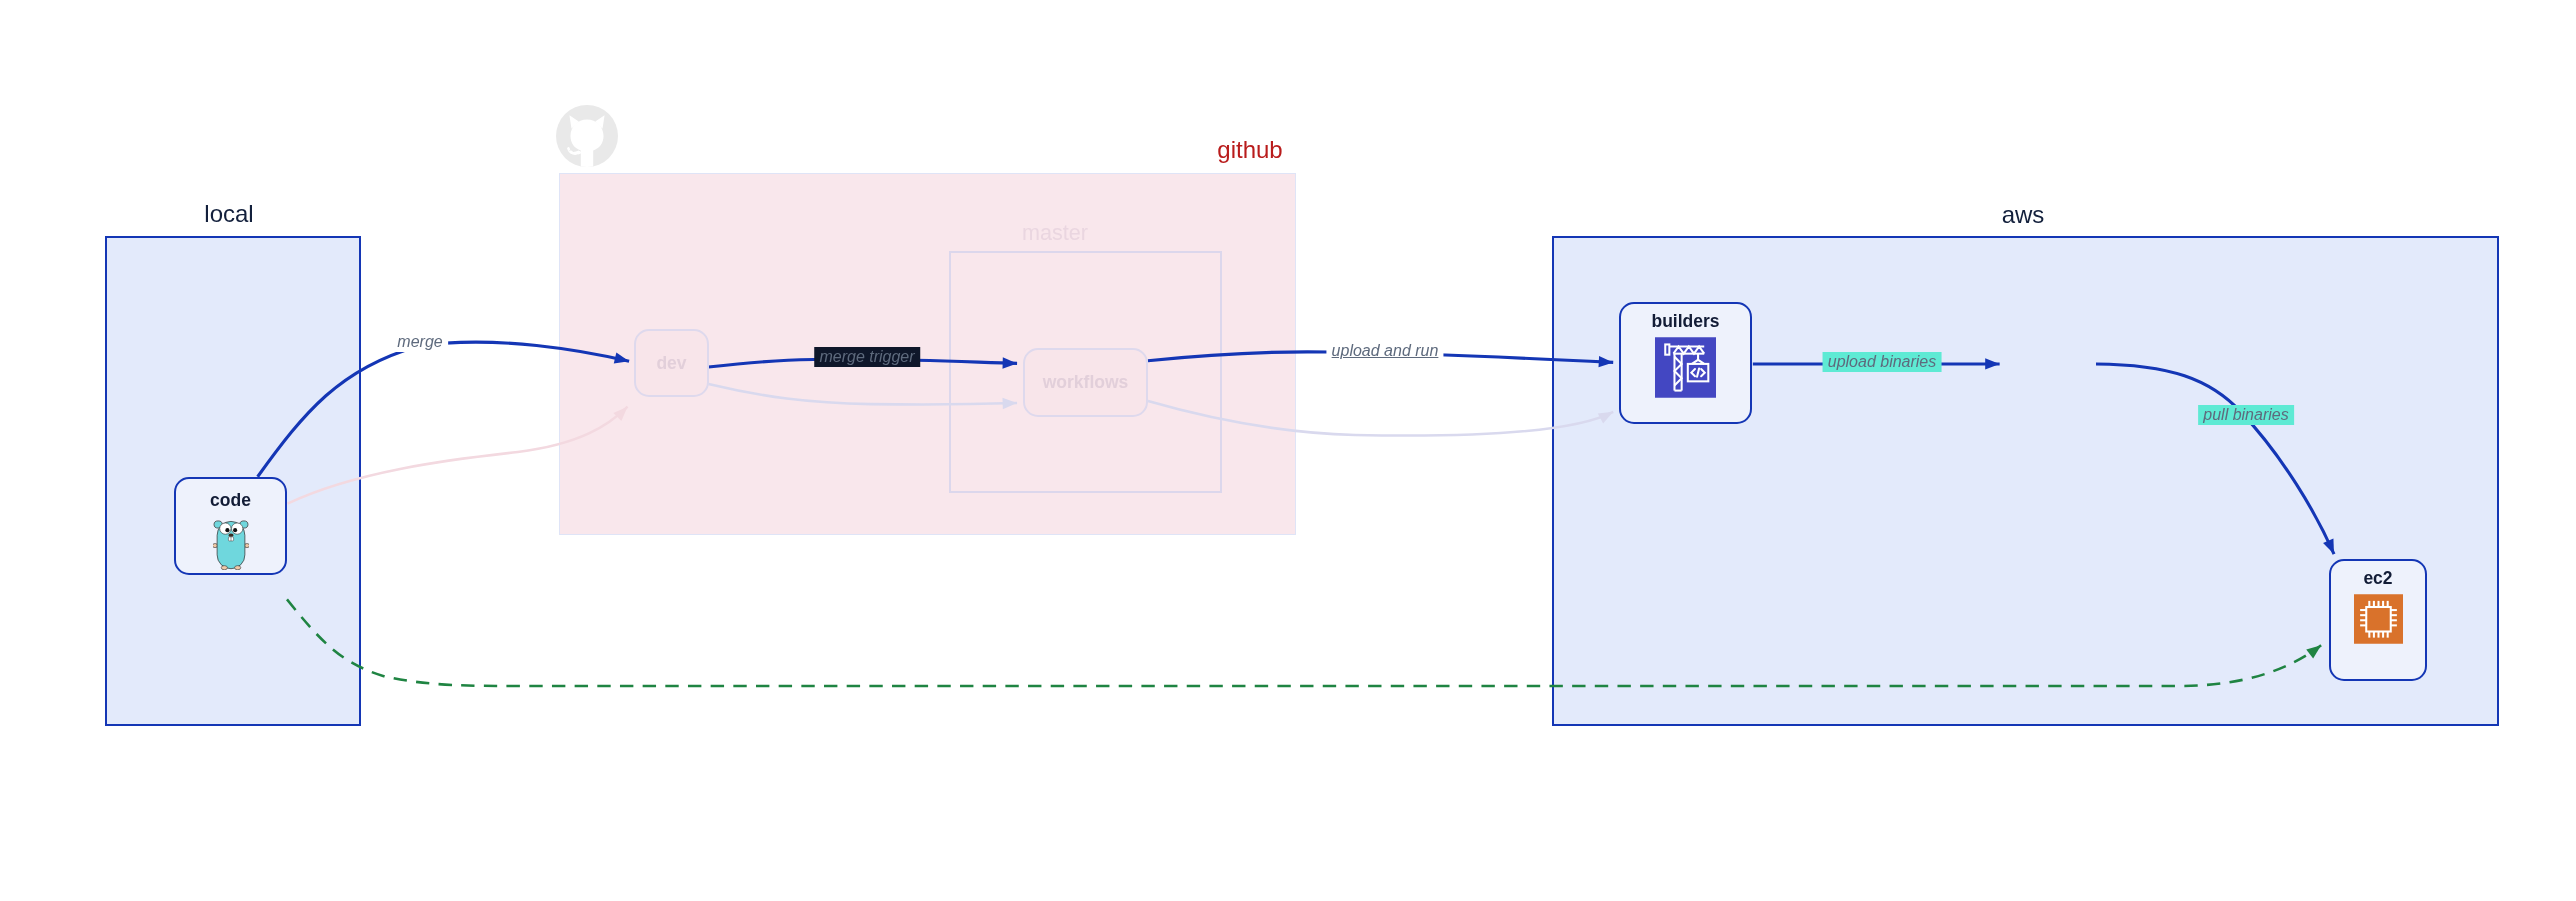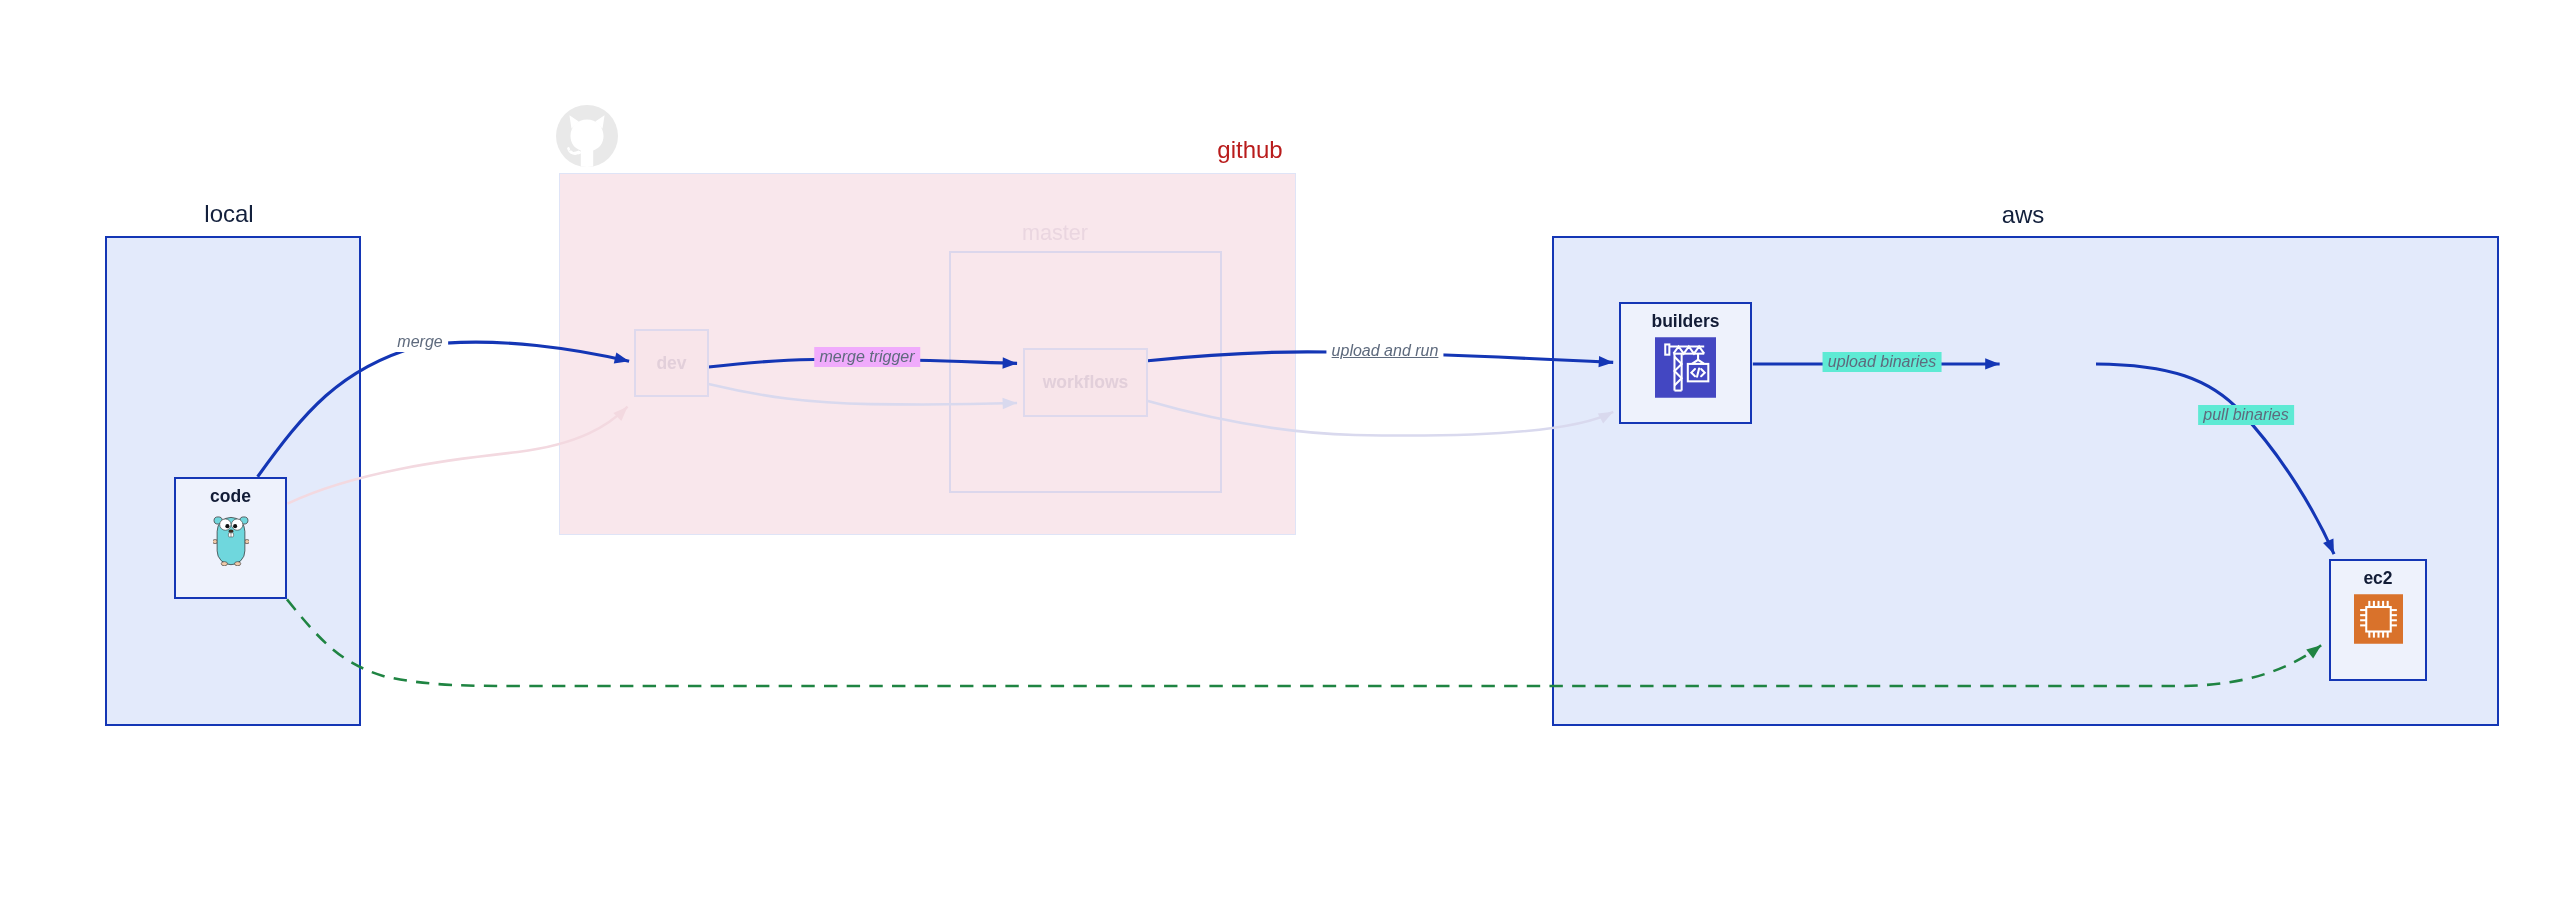--- a/index.html
+++ b/index.html
@@ -11,39 +11,39 @@
   .group{position:absolute;box-sizing:border-box;}
   .g-local{left:105px;top:236px;width:256px;height:490px;background:#e3eafb;border:2.6px solid #1436b5;}
   .g-aws{left:1552px;top:236px;width:947px;height:490px;background:#e3eafb;border:2.6px solid #1436b5;}
   .g-github{left:559px;top:173px;width:737px;height:362px;background:#f9e7ec;border:1.5px solid #dfe4f7;}
   .g-master{left:949px;top:251px;width:273px;height:242px;background:transparent;border:2.1px solid #dcd7ec;}
   
   .glabel{position:absolute;transform:translate(-50%,-50%);font-size:24px;font-weight:500;color:#13203c;white-space:nowrap;}
   .glabel.faded-gray{color:#b91c1c;}
   .glabel.faded-pink{color:#ead6e0;font-size:21.6px;}
   
-  .node{position:absolute;box-sizing:border-box;display:flex;flex-direction:column;align-items:center;z-index:30;}
+  .node{position:absolute;box-sizing:border-box;display:flex;flex-direction:column;align-items:center;z-index:30;border-radius:15px;}
   .node .nlabel{font-size:17.5px;font-weight:bold;color:#121c36;margin-top:7.2px;white-space:nowrap;}
   .n-solid{background:#eef2fc;border:2.6px solid #1436b5;}
   .n-faded{background:#f8e5ea;border:2.1px solid #ded9ed;}
   .n-faded .nlabel{color:#e2cfda;}
-  .n-code{left:174px;top:477px;width:113px;height:122px;}
+  .n-code{left:174px;top:477px;width:113px;height:98px;justify-content:center;}
   .n-dev{left:634px;top:329px;width:75px;height:68px;justify-content:center;}
   .n-dev .nlabel{margin-top:0;}
   .n-workflows{left:1023px;top:348px;width:125px;height:69px;justify-content:center;}
   .n-workflows .nlabel{margin-top:0;}
   .n-builders{left:1619px;top:302px;width:133px;height:122px;}
   .n-s3{left:2006px;top:302px;width:90px;height:122px;}
   .n-ec2{left:2329px;top:559px;width:98px;height:122px;}
   .nicon{margin-top:5.2px;}
   
   .elabel{position:absolute;transform:translate(-50%,-50%);font-size:16px;font-style:italic;color:#5e6a7d;
           padding:1px 5.2px;white-space:nowrap;z-index:40;}
   .bg-white{background:#ffffff;}
-  .bg-pink{background:#f0abfc;}
+  .bg-pink{background:#0f172a;}
   .bg-lav{background:#5eead4;}
   
   #edges{position:absolute;left:0;top:0;z-index:20;}
   .octocat{position:absolute;left:556px;top:105px;z-index:5;}
   .title{position:absolute;left:1300px;top:771px;transform:translate(-50%,-50%);
          font-size:29px;font-weight:500;color:#121b31;border-bottom:3.1px solid #121b31;
          padding:0 3.1px 3.1px 3.1px;white-space:nowrap;z-index:50;}
 </style>
 </head>
 <body>

